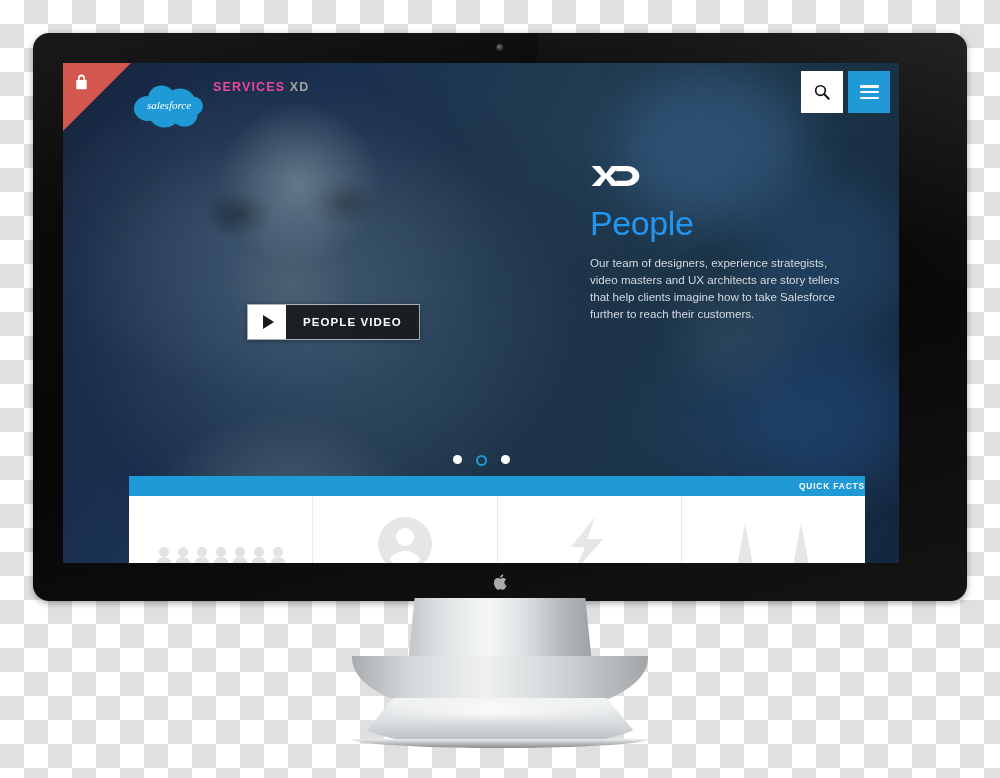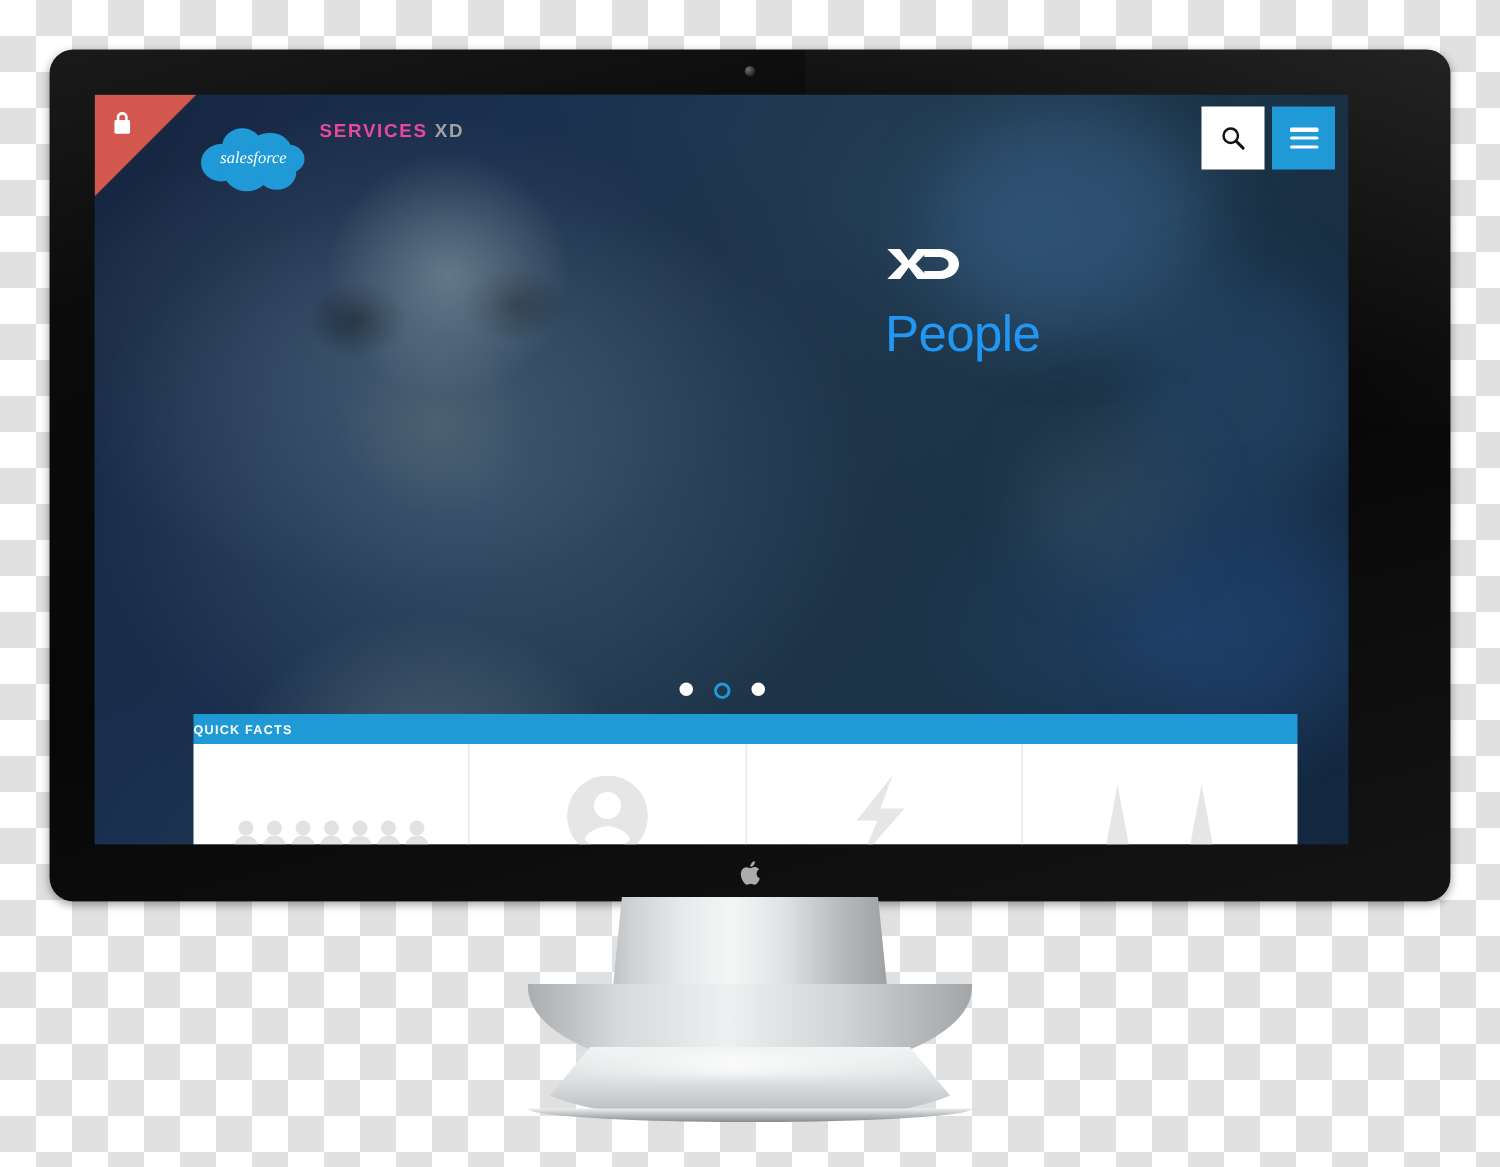--- a/index.html
+++ b/index.html
@@ -118,21 +118,21 @@
   }
 
   
   .dots{position:absolute;left:0;right:0;top:392px;display:flex;justify-content:center;gap:14px;z-index:6;}
   .dot{width:9px;height:9px;border-radius:50%;background:#ffffff;cursor:pointer;box-sizing:border-box;}
   .dot.active{background:transparent;border:2px solid #1f9ad6;width:11px;height:11px;}
 
   
   .quickfacts{position:absolute;left:66px;bottom:0;width:736px;z-index:6;}
   .qf-head{
-    background:#1f9ad6;color:#ffffff;text-align:left;
+    background:#1f9ad6;color:#ffffff;text-align:right;
     font-size:8.4px;font-weight:700;letter-spacing:.85px;padding:5px 0 5.5px;
   }
   .qf-cols{display:flex;background:#ffffff;height:67px;}
   .qf-col{flex:1;position:relative;overflow:hidden;border-right:1px solid #e9e9e9;}
   .qf-col:last-child{border-right:none;}
   .qf-art{position:absolute;left:0;right:0;bottom:-8px;display:flex;align-items:flex-end;justify-content:center;gap:3px;}
   .ppl{width:16px;height:26px;fill:#e2e2e2;}
   .qf-svg{display:block;fill:#e6e6e6;}
 
   
@@ -233,22 +233,29 @@
     <div class="copy">
       <svg class="xd-mark" viewBox="0 0 70 32">
         <path fill="#ffffff" d="M2 3h11l7.5 10L28 3h11L26.5 16 39 29H28l-7.5-10L13 29H2l12.5-13z"></path>
         <path fill="#ffffff" d="M34 3h14c8.8 0 16 5.8 16 13s-7.2 13-16 13H34v-7h13c4.4 0 8-2.7 8-6s-3.6-6-8-6H34z"></path>
       </svg>
 
       <h1 class="headline">
         <span>People</span>
       </h1>
 
-    </div>
-
+      <p class="body-copy">Our team of designers, experience strategists, video masters and UX architects are story tellers that help clients imagine how to take Salesforce further to reach their customers.</p>
+    </div>
+
+    <div class="video-btn">
+      <span class="play">
+          <i class="tri"></i>
+        </span>
+      <span class="vlabel">PEOPLE VIDEO</span>
+    </div>
 
     <div class="dots">
       <span class="dot"></span>
       <span class="dot active"></span>
       <span class="dot"></span>
     </div>
 
     <div class="quickfacts">
       <div class="qf-head">QUICK FACTS</div>
       <div class="qf-cols">

